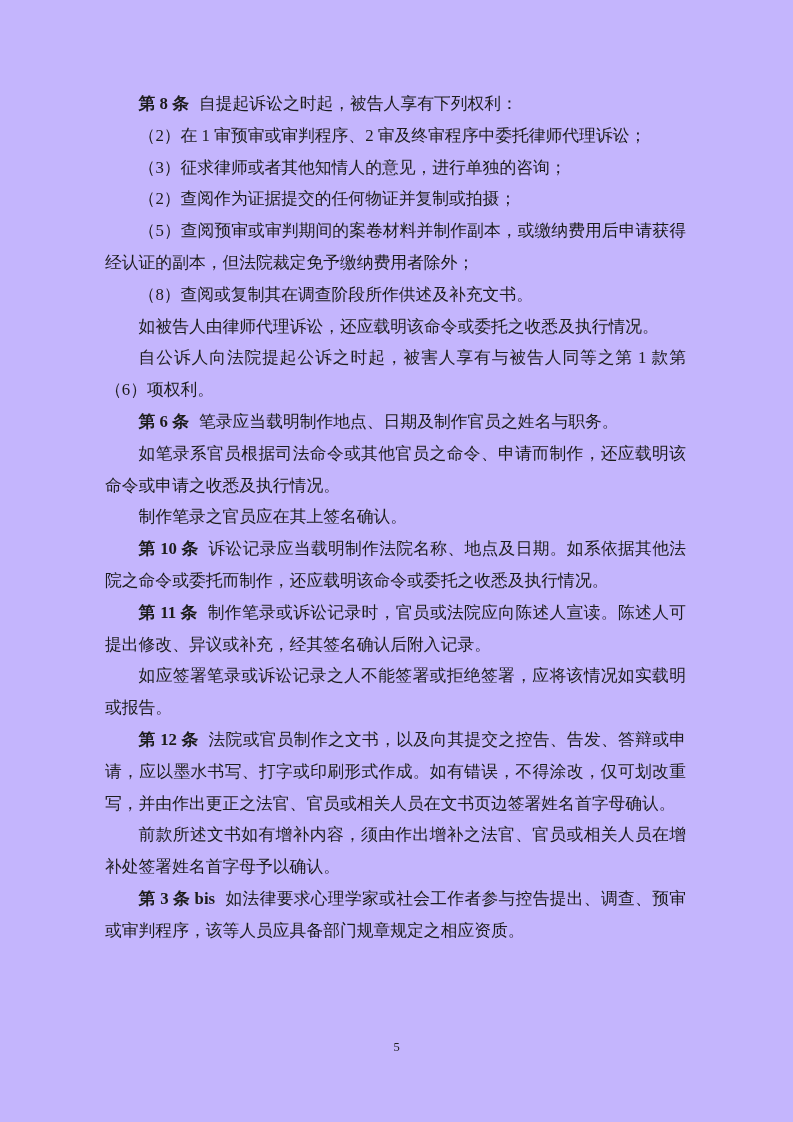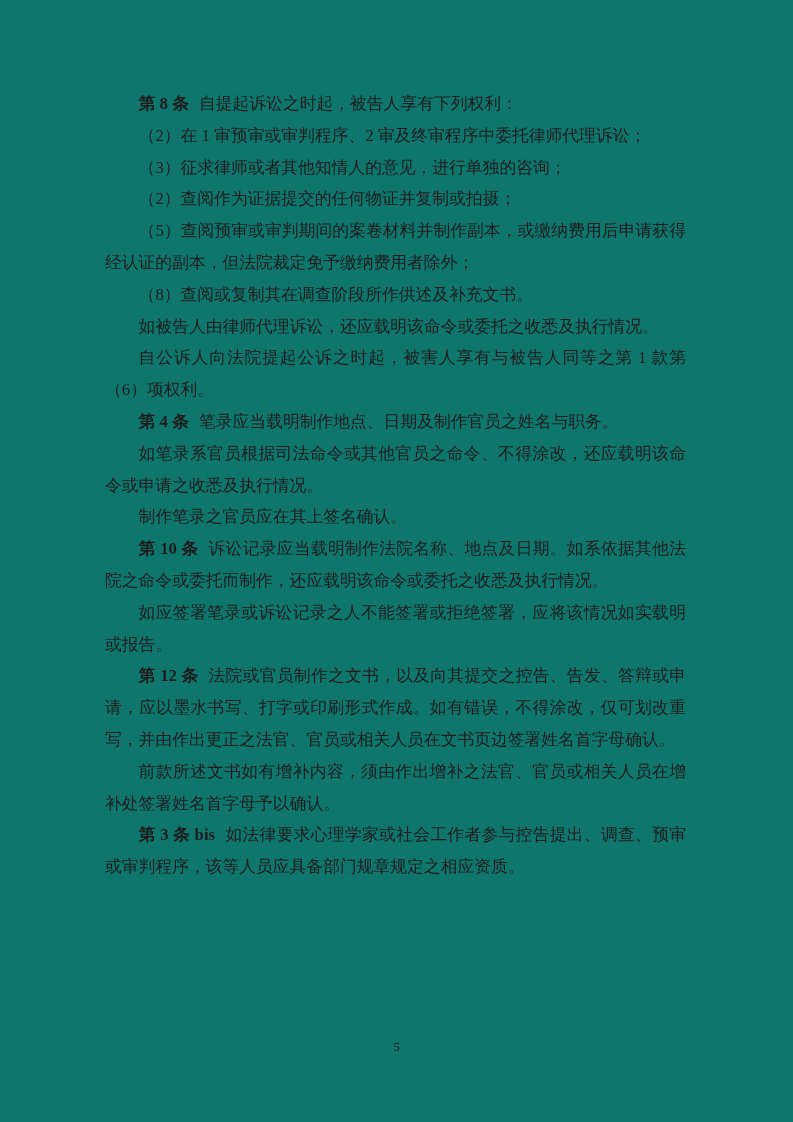--- a/index.html
+++ b/index.html
@@ -4,21 +4,21 @@
 <style>
   html, body {
     margin: 0;
     padding: 0;
     background: #ffffff;
   }
   .page {
     position: relative;
     width: 793px;
     height: 1122px;
-    background: #0f766e;
+    background: #c4b5fd;
     box-sizing: border-box;
     font-family: "Liberation Serif", "DejaVu Serif", serif;
     color: #1c1c1c;
     overflow: hidden;
   }
   .content {
     position: absolute;
     top: 88px;
     left: 105px;
     width: 581px;
@@ -55,23 +55,24 @@
 <div class="page">
   <div class="content">
     <p><b class="lead">第 8 条</b><span>自提起诉讼之时起，被告人享有下列权利：</span></p>
     <p><b class="lead"></b><span>（2）在 1 审预审或审判程序、2 审及终审程序中委托律师代理诉讼；</span></p>
     <p><b class="lead"></b><span>（3）征求律师或者其他知情人的意见，进行单独的咨询；</span></p>
     <p><b class="lead"></b><span>（2）查阅作为证据提交的任何物证并复制或拍摄；</span></p>
     <p><b class="lead"></b><span>（5）查阅预审或审判期间的案卷材料并制作副本，或缴纳费用后申请获得经认证的副本，但法院裁定免予缴纳费用者除外；</span></p>
     <p><b class="lead"></b><span>（8）查阅或复制其在调查阶段所作供述及补充文书。</span></p>
     <p><b class="lead"></b><span>如被告人由律师代理诉讼，还应载明该命令或委托之收悉及执行情况。</span></p>
     <p><b class="lead"></b><span>自公诉人向法院提起公诉之时起，被害人享有与被告人同等之第 1 款第（6）项权利。</span></p>
-    <p><b class="lead">第 4 条</b><span>笔录应当载明制作地点、日期及制作官员之姓名与职务。</span></p>
-    <p><b class="lead"></b><span>如笔录系官员根据司法命令或其他官员之命令、不得涂改，还应载明该命令或申请之收悉及执行情况。</span></p>
+    <p><b class="lead">第 6 条</b><span>笔录应当载明制作地点、日期及制作官员之姓名与职务。</span></p>
+    <p><b class="lead"></b><span>如笔录系官员根据司法命令或其他官员之命令、申请而制作，还应载明该命令或申请之收悉及执行情况。</span></p>
     <p><b class="lead"></b><span>制作笔录之官员应在其上签名确认。</span></p>
     <p><b class="lead">第 10 条</b><span>诉讼记录应当载明制作法院名称、地点及日期。如系依据其他法院之命令或委托而制作，还应载明该命令或委托之收悉及执行情况。</span></p>
+    <p><b class="lead">第 11 条</b><span>制作笔录或诉讼记录时，官员或法院应向陈述人宣读。陈述人可提出修改、异议或补充，经其签名确认后附入记录。</span></p>
     <p><b class="lead"></b><span>如应签署笔录或诉讼记录之人不能签署或拒绝签署，应将该情况如实载明或报告。</span></p>
     <p><b class="lead">第 12 条</b><span>法院或官员制作之文书，以及向其提交之控告、告发、答辩或申请，应以墨水书写、打字或印刷形式作成。如有错误，不得涂改，仅可划改重写，并由作出更正之法官、官员或相关人员在文书页边签署姓名首字母确认。</span></p>
     <p><b class="lead"></b><span>前款所述文书如有增补内容，须由作出增补之法官、官员或相关人员在增补处签署姓名首字母予以确认。</span></p>
     <p><b class="lead">第 3 条 bis</b><span>如法律要求心理学家或社会工作者参与控告提出、调查、预审或审判程序，该等人员应具备部门规章规定之相应资质。</span></p>
   </div>
   <div class="page-number">5</div>
 </div>
 
 </body></html>

